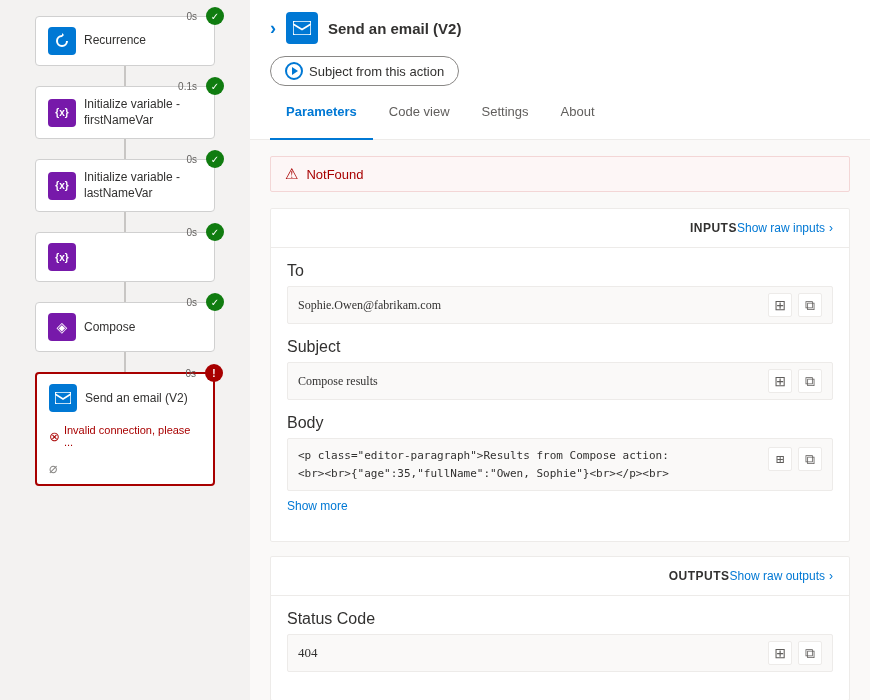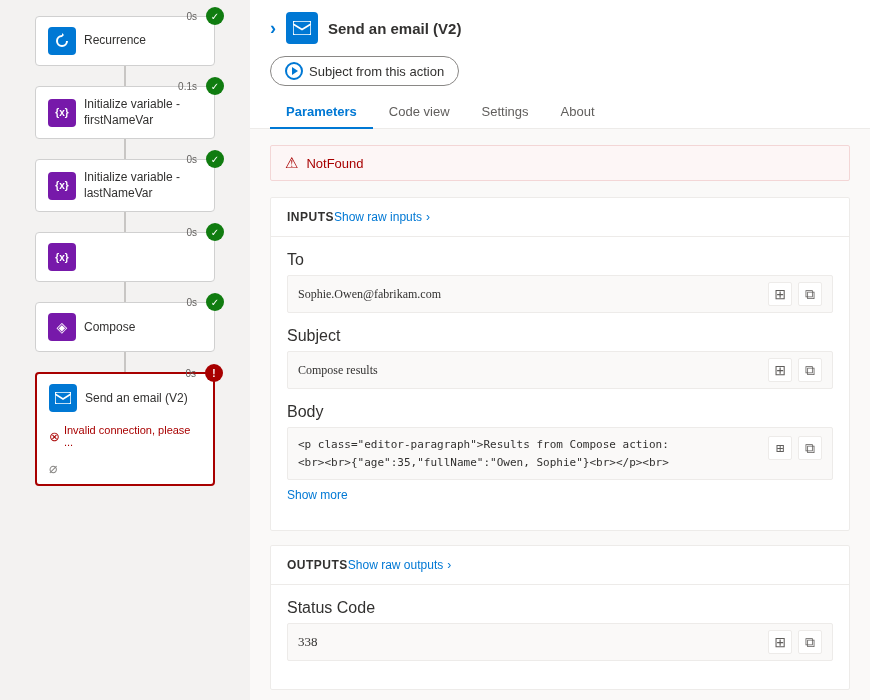--- a/index.html
+++ b/index.html
@@ -209,21 +209,21 @@
       border-bottom: 4px solid transparent;
       margin-left: 2px;
     }
 
     .tabs {
       display: flex;
       gap: 0;
     }
 
     .tab {
-      padding: 6px 16px 8px;
+      padding: 6px 16px 19px;
       font-size: 13px;
       color: #605e5c;
       cursor: pointer;
       border-bottom: 2px solid transparent;
       margin-bottom: -1px;
     }
 
     .tab.active {
       color: #0078d4;
       border-bottom: 2px solid #0078d4;
@@ -254,21 +254,21 @@
       background: #fff;
       border: 1px solid #edebe9;
       border-radius: 2px;
       margin-bottom: 14px;
     }
 
     .section-header {
       padding: 12px 16px;
       display: flex;
       align-items: center;
-      justify-content: flex-start;
+      justify-content: flex-end;
       border-bottom: 1px solid #edebe9;
     }
 
     .section-title {
       font-size: 12px;
       font-weight: 700;
       color: #323130;
       letter-spacing: 0.5px;
       text-transform: uppercase;
     }
@@ -547,21 +547,21 @@
         <a class="show-raw-link">
           <span>Show raw outputs</span>
           <span>›</span>
         </a>
       </div>
       <div class="section-body">
 
         <div class="field-group">
           <div class="field-label">Status Code</div>
           <div class="field-value-row">
-            <span class="field-value status-value">338</span>
+            <span class="field-value status-value">404</span>
             <div class="field-actions">
               <div class="icon-btn">⊞</div>
               <div class="icon-btn">⧉</div>
             </div>
           </div>
         </div>
 
       </div>
     </div>
 

